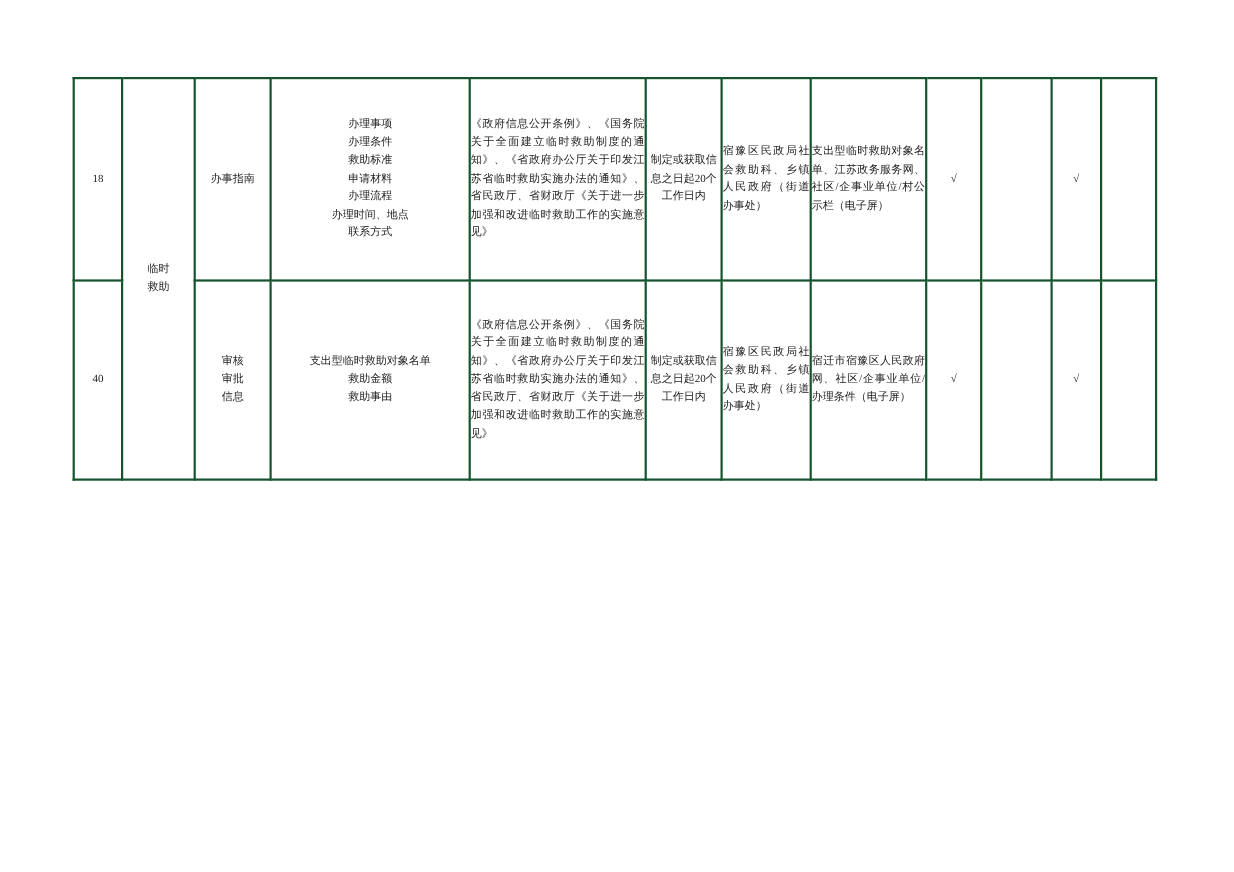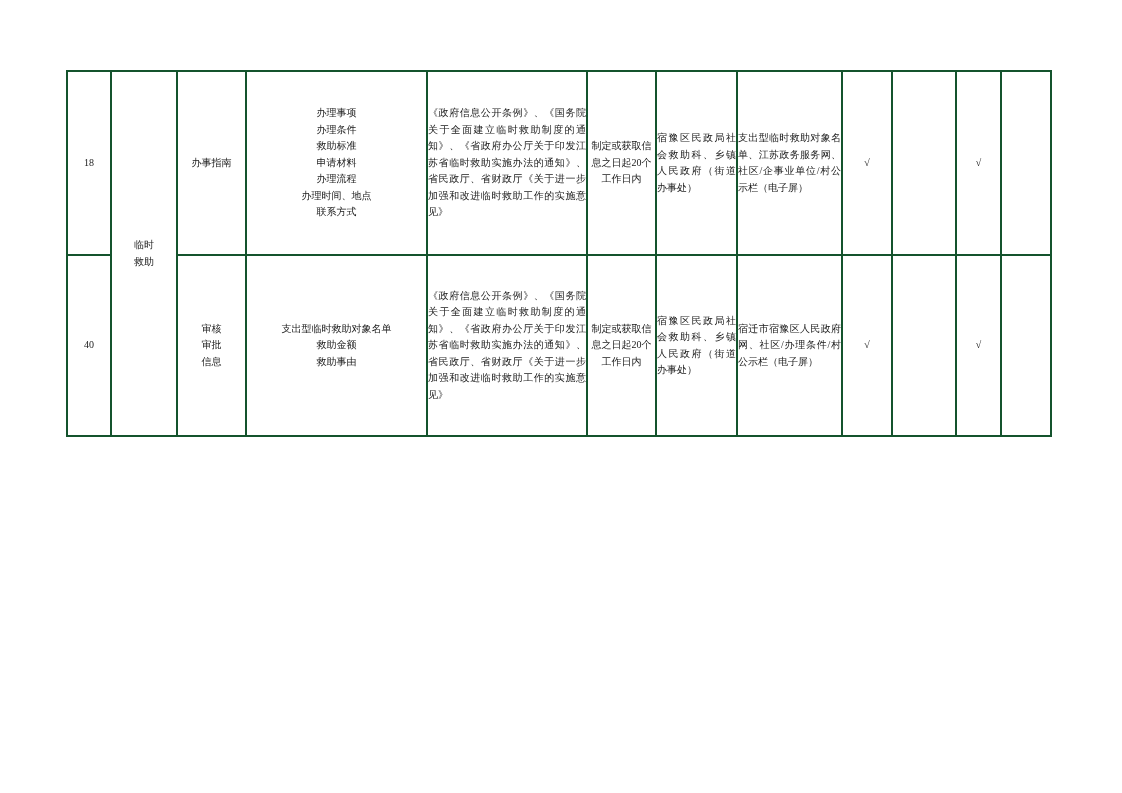--- a/index.html
+++ b/index.html
@@ -95,21 +95,21 @@
       <td class="center">40</td>
       <td class="center pre">审核
 审批
 信息</td>
       <td class="center pre">支出型临时救助对象名单
 救助金额
 救助事由</td>
       <td class="justify">《政府信息公开条例》、《国务院关于全面建立临时救助制度的通知》、《省政府办公厅关于印发江苏省临时救助实施办法的通知》、省民政厅、省财政厅《关于进一步加强和改进临时救助工作的实施意见》</td>
       <td class="left">制定或获取信息之日起20个工作日内</td>
       <td class="justify">宿豫区民政局社会救助科、乡镇人民政府（街道办事处）</td>
-      <td class="justify">宿迁市宿豫区人民政府网、社区/办理条件/村公示栏（电子屏）</td>
+      <td class="justify">宿迁市宿豫区人民政府网、社区/企事业单位/办理条件（电子屏）</td>
       <td class="center check">√</td>
       <td class="center check"></td>
       <td class="center check">√</td>
       <td class="center check"></td>
     </tr>
   </tbody>
     </table>
 </div>
 
 </body></html>

